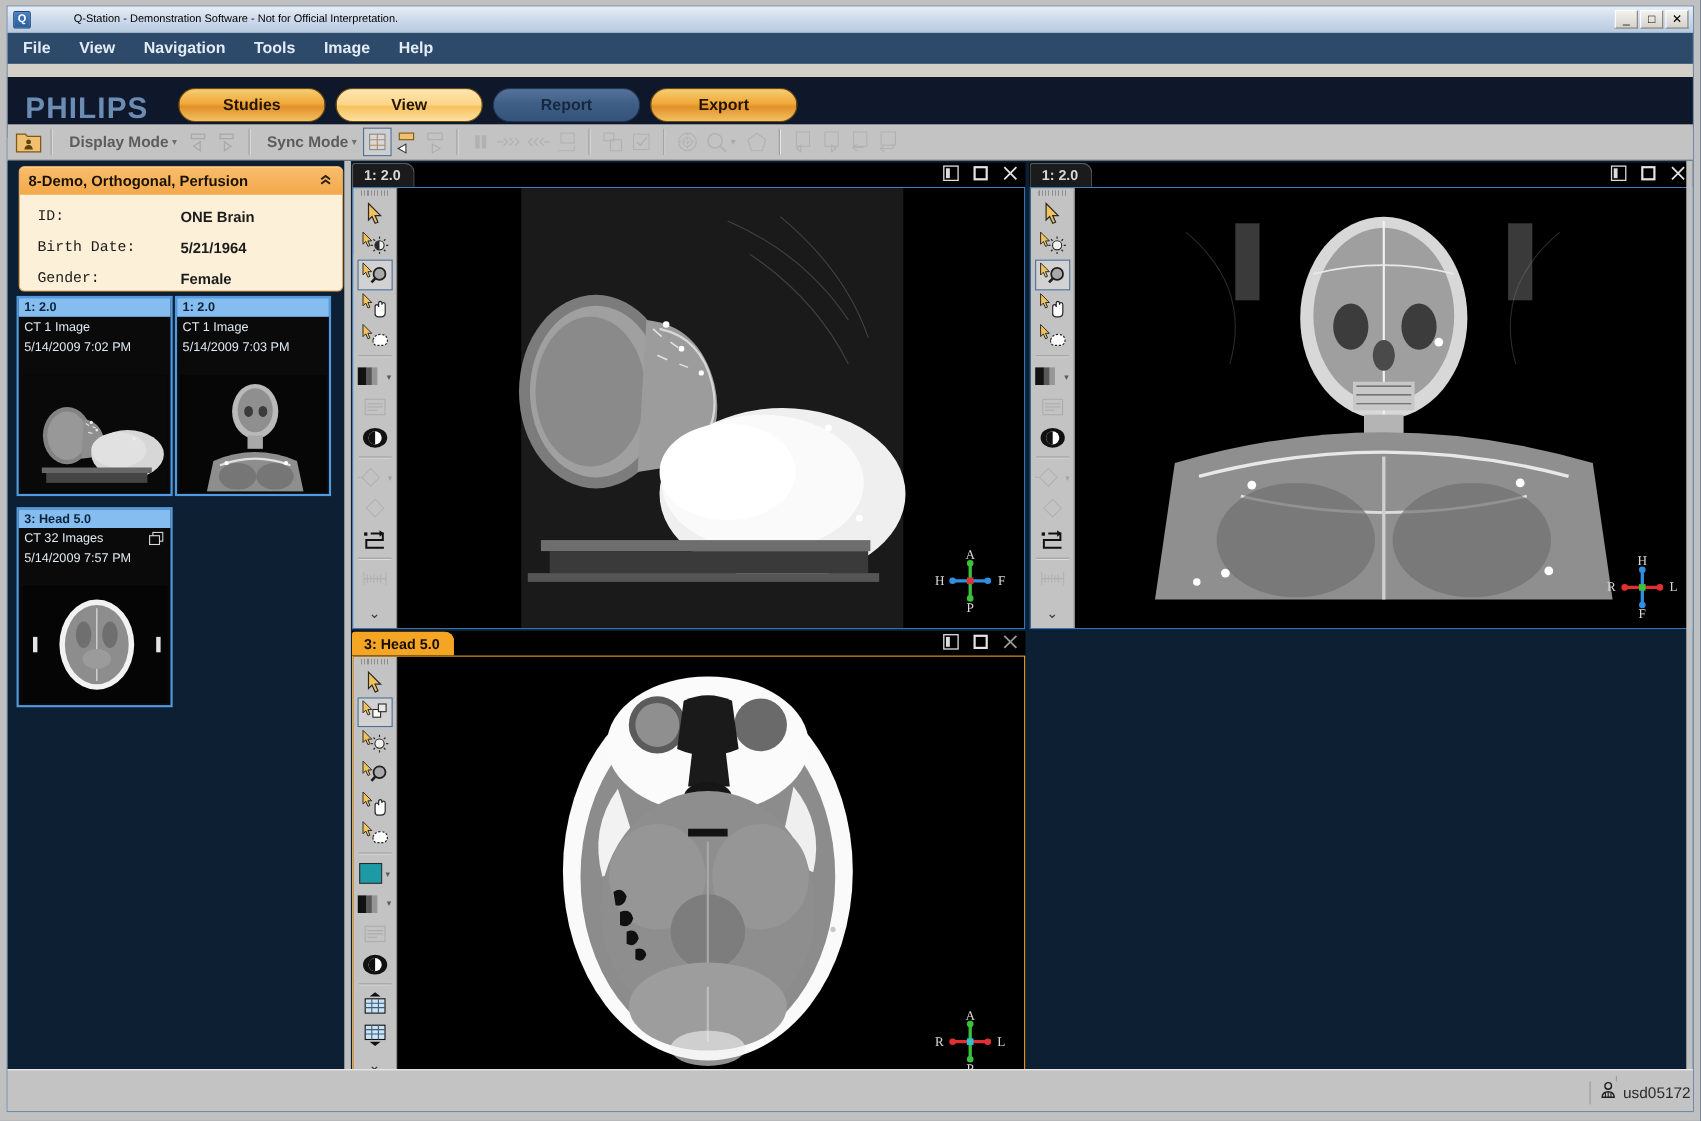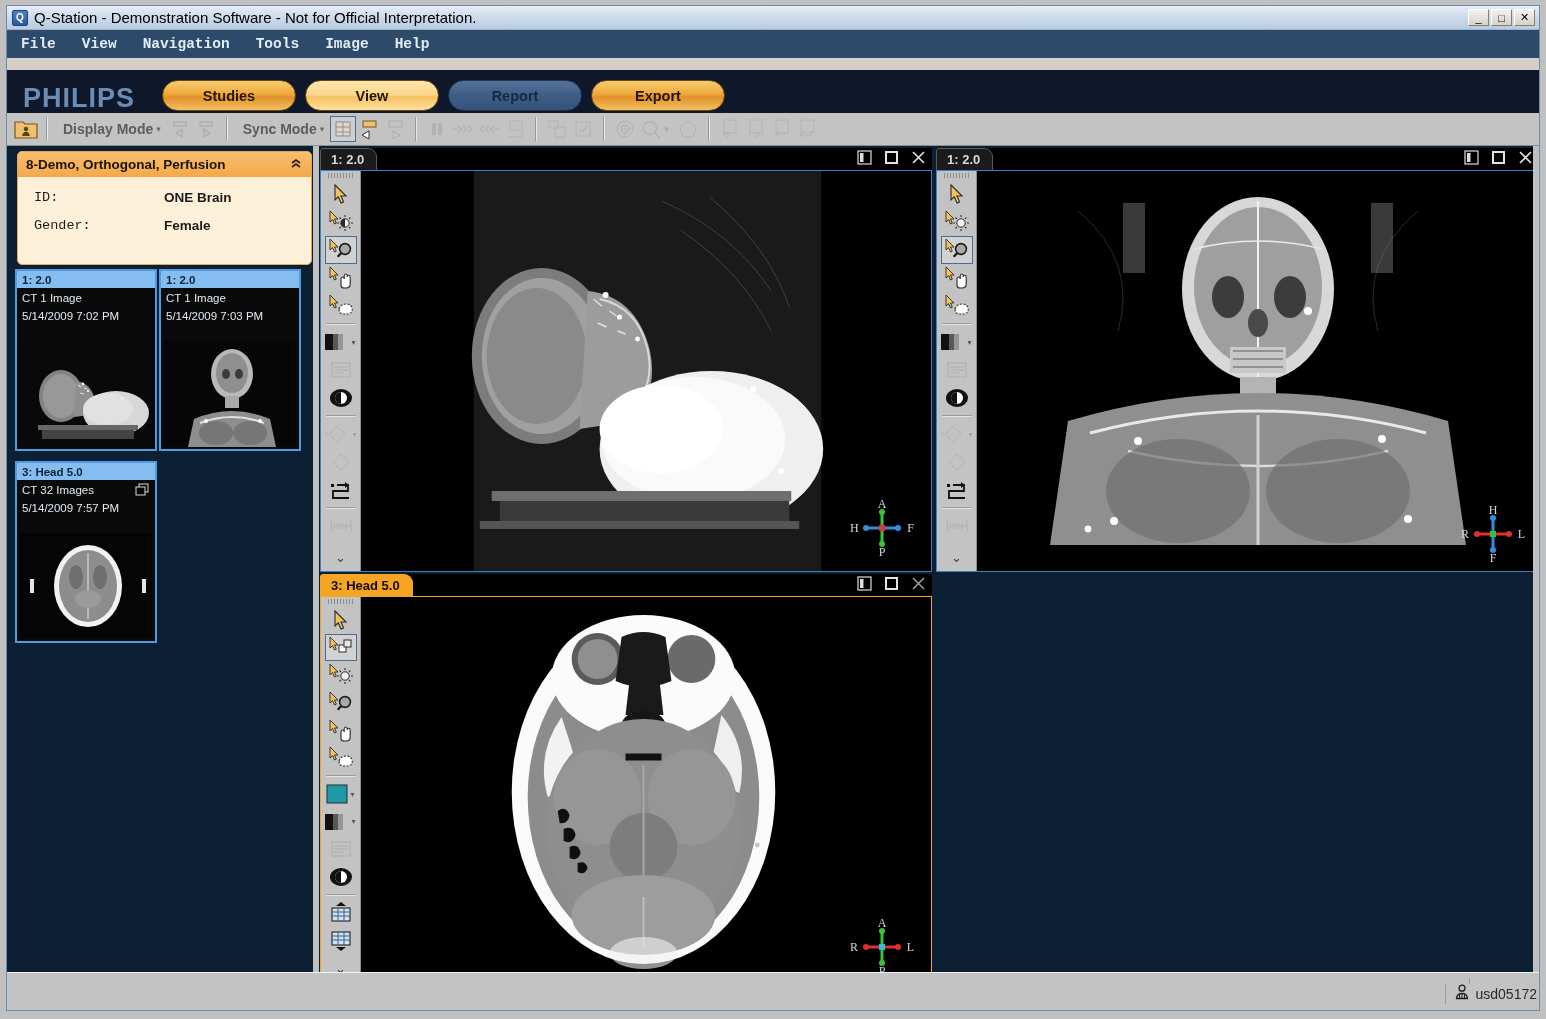--- a/index.html
+++ b/index.html
@@ -36,21 +36,21 @@
     width: 16px; height: 16px;
     background: linear-gradient(to bottom,#4a7fc1,#2a5d9e);
     border: 1px solid #1d4479;
     border-radius: 2px;
     color: #fff; font-size: 10px; font-weight: bold;
     display: flex; align-items: center; justify-content: center;
     margin-right: 6px;
     box-sizing: border-box;
   }
   .title-text {
-    font-size: 15px; color: #000; white-space: nowrap;
+    font-size: 10px; color: #000; white-space: nowrap; margin-left: 33px;
   }
   .win-btns {
     position: absolute; right: 4px; top: 3px;
     display: flex; gap: 2px;
   }
   .win-btn {
     width: 21px; height: 17px;
     background: linear-gradient(to bottom,#f2f2ee,#d6d2ca);
     border: 1px solid #868074;
     border-top-color: #ffffff; border-left-color: #ffffff;
@@ -66,21 +66,20 @@
     width: 100%; height: 28px;
     background: #2d4a6b;
     display: flex; align-items: center;
     padding-left: 14px;
     box-sizing: border-box;
   }
   .menu-item {
     color: #e2ecf6; font-size: 14.5px; font-weight: bold;
     margin-right: 26px;
     white-space: nowrap;
-    font-family: Liberation Mono, monospace;
   }
 
   
   .banner {
     position: absolute; left: 0; top: 64px;
     width: 100%; height: 55px;
     background: #0f172a;
     overflow: hidden;
   }
   .philips-logo {
@@ -559,20 +558,24 @@
             <span>
               <svg width="14" height="14" viewBox="0 0 14 14">
                   <path d="M3 7l4-3 4 3M3 11l4-3 4 3" fill="none" stroke="#2b2118" stroke-width="1.8"></path>
                 </svg>
             </span>
           </div>
           <div class="pcard-body">
             <div class="prow">
               <span class="plabel">ID:</span>
               <span class="pvalue">ONE Brain</span>
+            </div>
+            <div class="prow">
+              <span class="plabel">Birth Date:</span>
+              <span class="pvalue">5/21/1964</span>
             </div>
             <div class="prow">
               <span class="plabel">Gender:</span>
               <span class="pvalue">Female</span>
             </div>
           </div>
         </div>
 
         <div class="thumb" style="left:8px; top:123px; width:142px; height:182px;">
           <div class="thumb-head">1: 2.0</div>

